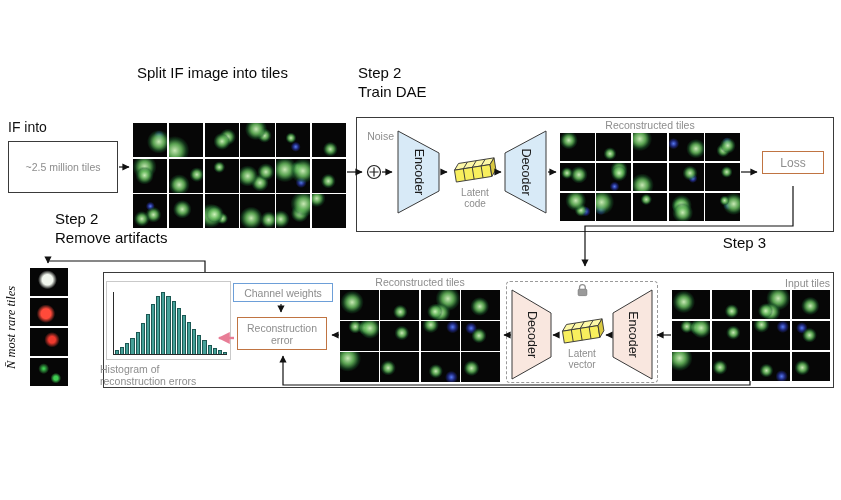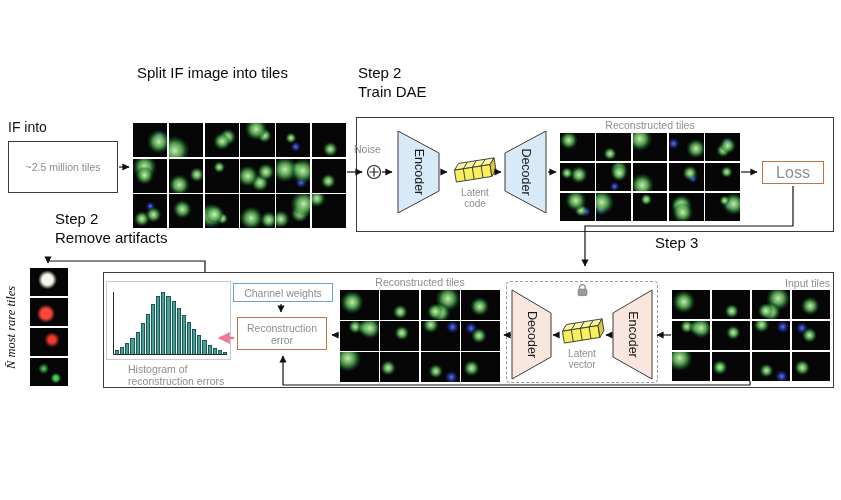--- a/index.html
+++ b/index.html
@@ -24,21 +24,21 @@
 
 <div class="canvas">
 
   <div class="abs step-label" style="left:137px;top:63px">
     <div>Split IF image into tiles</div>
   </div>
   <div class="abs step-label" style="left:358px;top:63px">
     <div>Step 2</div>
     <div>Train DAE</div>
   </div>
-  <div class="abs step-label" style="left:655px;top:233px;width:179px;text-align:left">
+  <div class="abs step-label" style="left:655px;top:233px;width:179px;text-align:center">
     <div>Step 3</div>
   </div>
   <div class="abs step-label" style="left:55px;top:209px">
     <div>Step 2</div>
     <div>Remove artifacts</div>
   </div>
 
   <div class="abs" style="left:8px;top:119px;font-size:14px">IF into</div>
   <div class="abs outlined frame cap" style="left:8px;top:141px;width:110px;height:52px">
     <span>~2.5 million tiles</span>
@@ -59,21 +59,21 @@
       <div class="tile" style="background-image: radial-gradient(circle at 48% 65%, rgba(210, 245, 190, 0.95) 0%, rgba(105, 190, 95, 0.85) 12%, rgba(30, 100, 45, 0.5) 20%, rgba(0, 0, 0, 0) 26%);"></div>
       <div class="tile" style="background-image: radial-gradient(circle at 26% 73%, rgba(210, 245, 190, 0.95) 0%, rgba(105, 190, 95, 0.85) 10%, rgba(30, 100, 45, 0.5) 17%, rgba(0, 0, 0, 0) 22%), radial-gradient(circle at 60% 61%, rgba(210, 245, 190, 0.95) 0%, rgba(105, 190, 95, 0.85) 12%, rgba(30, 100, 45, 0.5) 21%, rgba(0, 0, 0, 0) 27%), radial-gradient(circle at 51% 36%, rgba(90, 125, 255, 0.95) 0%, rgba(45, 60, 200, 0.55) 9%, rgba(0, 0, 0, 0) 16%);"></div>
       <div class="tile" style="background-image: radial-gradient(circle at 39% 45%, rgba(210, 245, 190, 0.95) 0%, rgba(105, 190, 95, 0.85) 15%, rgba(30, 100, 45, 0.5) 26%, rgba(0, 0, 0, 0) 33%);"></div>
       <div class="tile" style="background-image: radial-gradient(circle at 28% 60%, rgba(210, 245, 190, 0.95) 0%, rgba(105, 190, 95, 0.85) 14%, rgba(30, 100, 45, 0.5) 23%, rgba(0, 0, 0, 0) 30%), radial-gradient(circle at 17% 64%, rgba(210, 245, 190, 0.95) 0%, rgba(105, 190, 95, 0.85) 15%, rgba(30, 100, 45, 0.5) 27%, rgba(0, 0, 0, 0) 34%), radial-gradient(circle at 51% 72%, rgba(210, 245, 190, 0.95) 0%, rgba(105, 190, 95, 0.85) 9%, rgba(30, 100, 45, 0.5) 15%, rgba(0, 0, 0, 0) 19%);"></div>
       <div class="tile" style="background-image: radial-gradient(circle at 82% 76%, rgba(210, 245, 190, 0.95) 0%, rgba(105, 190, 95, 0.85) 10%, rgba(30, 100, 45, 0.5) 17%, rgba(0, 0, 0, 0) 22%), radial-gradient(circle at 32% 71%, rgba(210, 245, 190, 0.95) 0%, rgba(105, 190, 95, 0.85) 15%, rgba(30, 100, 45, 0.5) 27%, rgba(0, 0, 0, 0) 34%);"></div>
       <div class="tile" style="background-image: radial-gradient(circle at 14% 74%, rgba(210, 245, 190, 0.95) 0%, rgba(105, 190, 95, 0.85) 10%, rgba(30, 100, 45, 0.5) 18%, rgba(0, 0, 0, 0) 23%), radial-gradient(circle at 81% 29%, rgba(210, 245, 190, 0.95) 0%, rgba(105, 190, 95, 0.85) 16%, rgba(30, 100, 45, 0.5) 28%, rgba(0, 0, 0, 0) 36%), radial-gradient(circle at 70% 57%, rgba(210, 245, 190, 0.95) 0%, rgba(105, 190, 95, 0.85) 13%, rgba(30, 100, 45, 0.5) 23%, rgba(0, 0, 0, 0) 29%);"></div>
       <div class="tile" style="background-image: radial-gradient(circle at 14% 13%, rgba(210, 245, 190, 0.95) 0%, rgba(105, 190, 95, 0.85) 9%, rgba(30, 100, 45, 0.5) 16%, rgba(0, 0, 0, 0) 21%);"></div>
     </div>
 
   <div class="abs frame" style="left:356px;top:117px;width:478px;height:115px"></div>
-  <div class="abs cap" style="left:354px;top:143px;width:40px;text-align:left">Noise</div>
+  <div class="abs cap" style="left:354px;top:130px;width:40px;text-align:right">Noise</div>
 
   <svg class="abs" style="left:397px;top:130px" width="43" height="84">
     <polygon points="1,1 42,23 42,61 1,83" fill="#d8eaf7" stroke="#3a3a3a" stroke-width="1"></polygon>
     <text x="21.5" y="42" transform="rotate(90 21.5 42)" text-anchor="middle" dominant-baseline="central" font-size="12.5" fill="#1a1a1a">Encoder</text>
   </svg>
 
   <svg class="abs" style="left:451px;top:156px" width="48" height="32">
     <g transform="rotate(-9 24 16)" stroke="#3a3a3a" stroke-width="0.9" stroke-linejoin="round">
       <polygon points="4,11 9,5 45,5 40,11" fill="#fdf8a6"></polygon>
       <rect x="4" y="11" width="36" height="12" fill="#f8ef5d"></rect>
@@ -108,21 +108,21 @@
       <div class="tile" style="background-image: radial-gradient(circle at 27% 79%, rgba(210, 245, 190, 0.95) 0%, rgba(105, 190, 95, 0.85) 16%, rgba(30, 100, 45, 0.5) 27%, rgba(0, 0, 0, 0) 35%);"></div>
       <div class="tile" style="background-image: radial-gradient(circle at 60% 36%, rgba(210, 245, 190, 0.95) 0%, rgba(105, 190, 95, 0.85) 12%, rgba(30, 100, 45, 0.5) 21%, rgba(0, 0, 0, 0) 27%), radial-gradient(circle at 68% 55%, rgba(90, 125, 255, 0.95) 0%, rgba(45, 60, 200, 0.55) 9%, rgba(0, 0, 0, 0) 16%);"></div>
       <div class="tile" style="background-image: radial-gradient(circle at 62% 32%, rgba(210, 245, 190, 0.95) 0%, rgba(105, 190, 95, 0.85) 9%, rgba(30, 100, 45, 0.5) 16%, rgba(0, 0, 0, 0) 20%);"></div>
       <div class="tile" style="background-image: radial-gradient(circle at 45% 27%, rgba(210, 245, 190, 0.95) 0%, rgba(105, 190, 95, 0.85) 17%, rgba(30, 100, 45, 0.5) 29%, rgba(0, 0, 0, 0) 37%), radial-gradient(circle at 60% 62%, rgba(210, 245, 190, 0.95) 0%, rgba(105, 190, 95, 0.85) 10%, rgba(30, 100, 45, 0.5) 18%, rgba(0, 0, 0, 0) 23%), radial-gradient(circle at 73% 66%, rgba(90, 125, 255, 0.95) 0%, rgba(45, 60, 200, 0.55) 9%, rgba(0, 0, 0, 0) 16%);"></div>
       <div class="tile" style="background-image: radial-gradient(circle at 16% 33%, rgba(210, 245, 190, 0.95) 0%, rgba(105, 190, 95, 0.85) 16%, rgba(30, 100, 45, 0.5) 28%, rgba(0, 0, 0, 0) 36%), radial-gradient(circle at 14% 59%, rgba(90, 125, 255, 0.95) 0%, rgba(45, 60, 200, 0.55) 9%, rgba(0, 0, 0, 0) 16%);"></div>
       <div class="tile" style="background-image: radial-gradient(circle at 39% 23%, rgba(210, 245, 190, 0.95) 0%, rgba(105, 190, 95, 0.85) 9%, rgba(30, 100, 45, 0.5) 15%, rgba(0, 0, 0, 0) 19%);"></div>
       <div class="tile" style="background-image: radial-gradient(circle at 39% 70%, rgba(210, 245, 190, 0.95) 0%, rgba(105, 190, 95, 0.85) 16%, rgba(30, 100, 45, 0.5) 28%, rgba(0, 0, 0, 0) 36%), radial-gradient(circle at 36% 43%, rgba(210, 245, 190, 0.95) 0%, rgba(105, 190, 95, 0.85) 17%, rgba(30, 100, 45, 0.5) 29%, rgba(0, 0, 0, 0) 37%), radial-gradient(circle at 30% 46%, rgba(210, 245, 190, 0.95) 0%, rgba(105, 190, 95, 0.85) 12%, rgba(30, 100, 45, 0.5) 20%, rgba(0, 0, 0, 0) 26%);"></div>
       <div class="tile" style="background-image: radial-gradient(circle at 56% 27%, rgba(210, 245, 190, 0.95) 0%, rgba(105, 190, 95, 0.85) 8%, rgba(30, 100, 45, 0.5) 14%, rgba(0, 0, 0, 0) 18%), radial-gradient(circle at 82% 39%, rgba(210, 245, 190, 0.95) 0%, rgba(105, 190, 95, 0.85) 15%, rgba(30, 100, 45, 0.5) 26%, rgba(0, 0, 0, 0) 33%), radial-gradient(circle at 66% 45%, rgba(90, 125, 255, 0.95) 0%, rgba(45, 60, 200, 0.55) 9%, rgba(0, 0, 0, 0) 16%);"></div>
     </div>
 
-  <div class="abs outlined" style="left:762px;top:161px;width:62px;height:23px;border:1.5px solid #c07442;font-size:16px;color:#8d8d8d">
+  <div class="abs outlined" style="left:762px;top:151px;width:62px;height:23px;border:1.5px solid #c07442;font-size:12px;color:#8d8d8d">
     <span>Loss</span>
   </div>
 
   <div class="abs frame" style="left:103px;top:272px;width:731px;height:116px"></div>
 
   <div class="abs" style="left:106px;top:281px;width:125px;height:79px;border:1px solid #c9c9c9">
     <div class="hist-plot">
       <div class="hist-bars">
           <div class="hbar" style="height: 7%; background: rgb(69, 160, 152);"></div>
           <div class="hbar" style="height: 12%; background: rgb(69, 160, 152);"></div>
@@ -142,21 +142,21 @@
           <div class="hbar" style="height: 41%; background: rgb(69, 160, 152);"></div>
           <div class="hbar" style="height: 31%; background: rgb(69, 160, 152);"></div>
           <div class="hbar" style="height: 22%; background: rgb(69, 160, 152);"></div>
           <div class="hbar" style="height: 15%; background: rgb(69, 160, 152);"></div>
           <div class="hbar" style="height: 10%; background: rgb(69, 160, 152);"></div>
           <div class="hbar" style="height: 6%; background: rgb(69, 160, 152);"></div>
           <div class="hbar" style="height: 3%; background: rgb(69, 160, 152);"></div>
         </div>
     </div>
   </div>
-  <div class="abs cap" style="left:128px;top:363px">
+  <div class="abs cap" style="left:100px;top:363px">
     <div>Histogram of</div>
     <div>reconstruction errors</div>
   </div>
 
   <div class="abs outlined cap" style="left:233px;top:283px;width:100px;height:19px;border:1.5px solid #6d9fd8">
     <span>Channel weights</span>
   </div>
   <div class="abs outlined cap" style="left:237px;top:317px;width:90px;height:33px;border:1.5px solid #c07442;flex-direction:column">
     <div>Reconstruction</div>
     <div>error</div>

